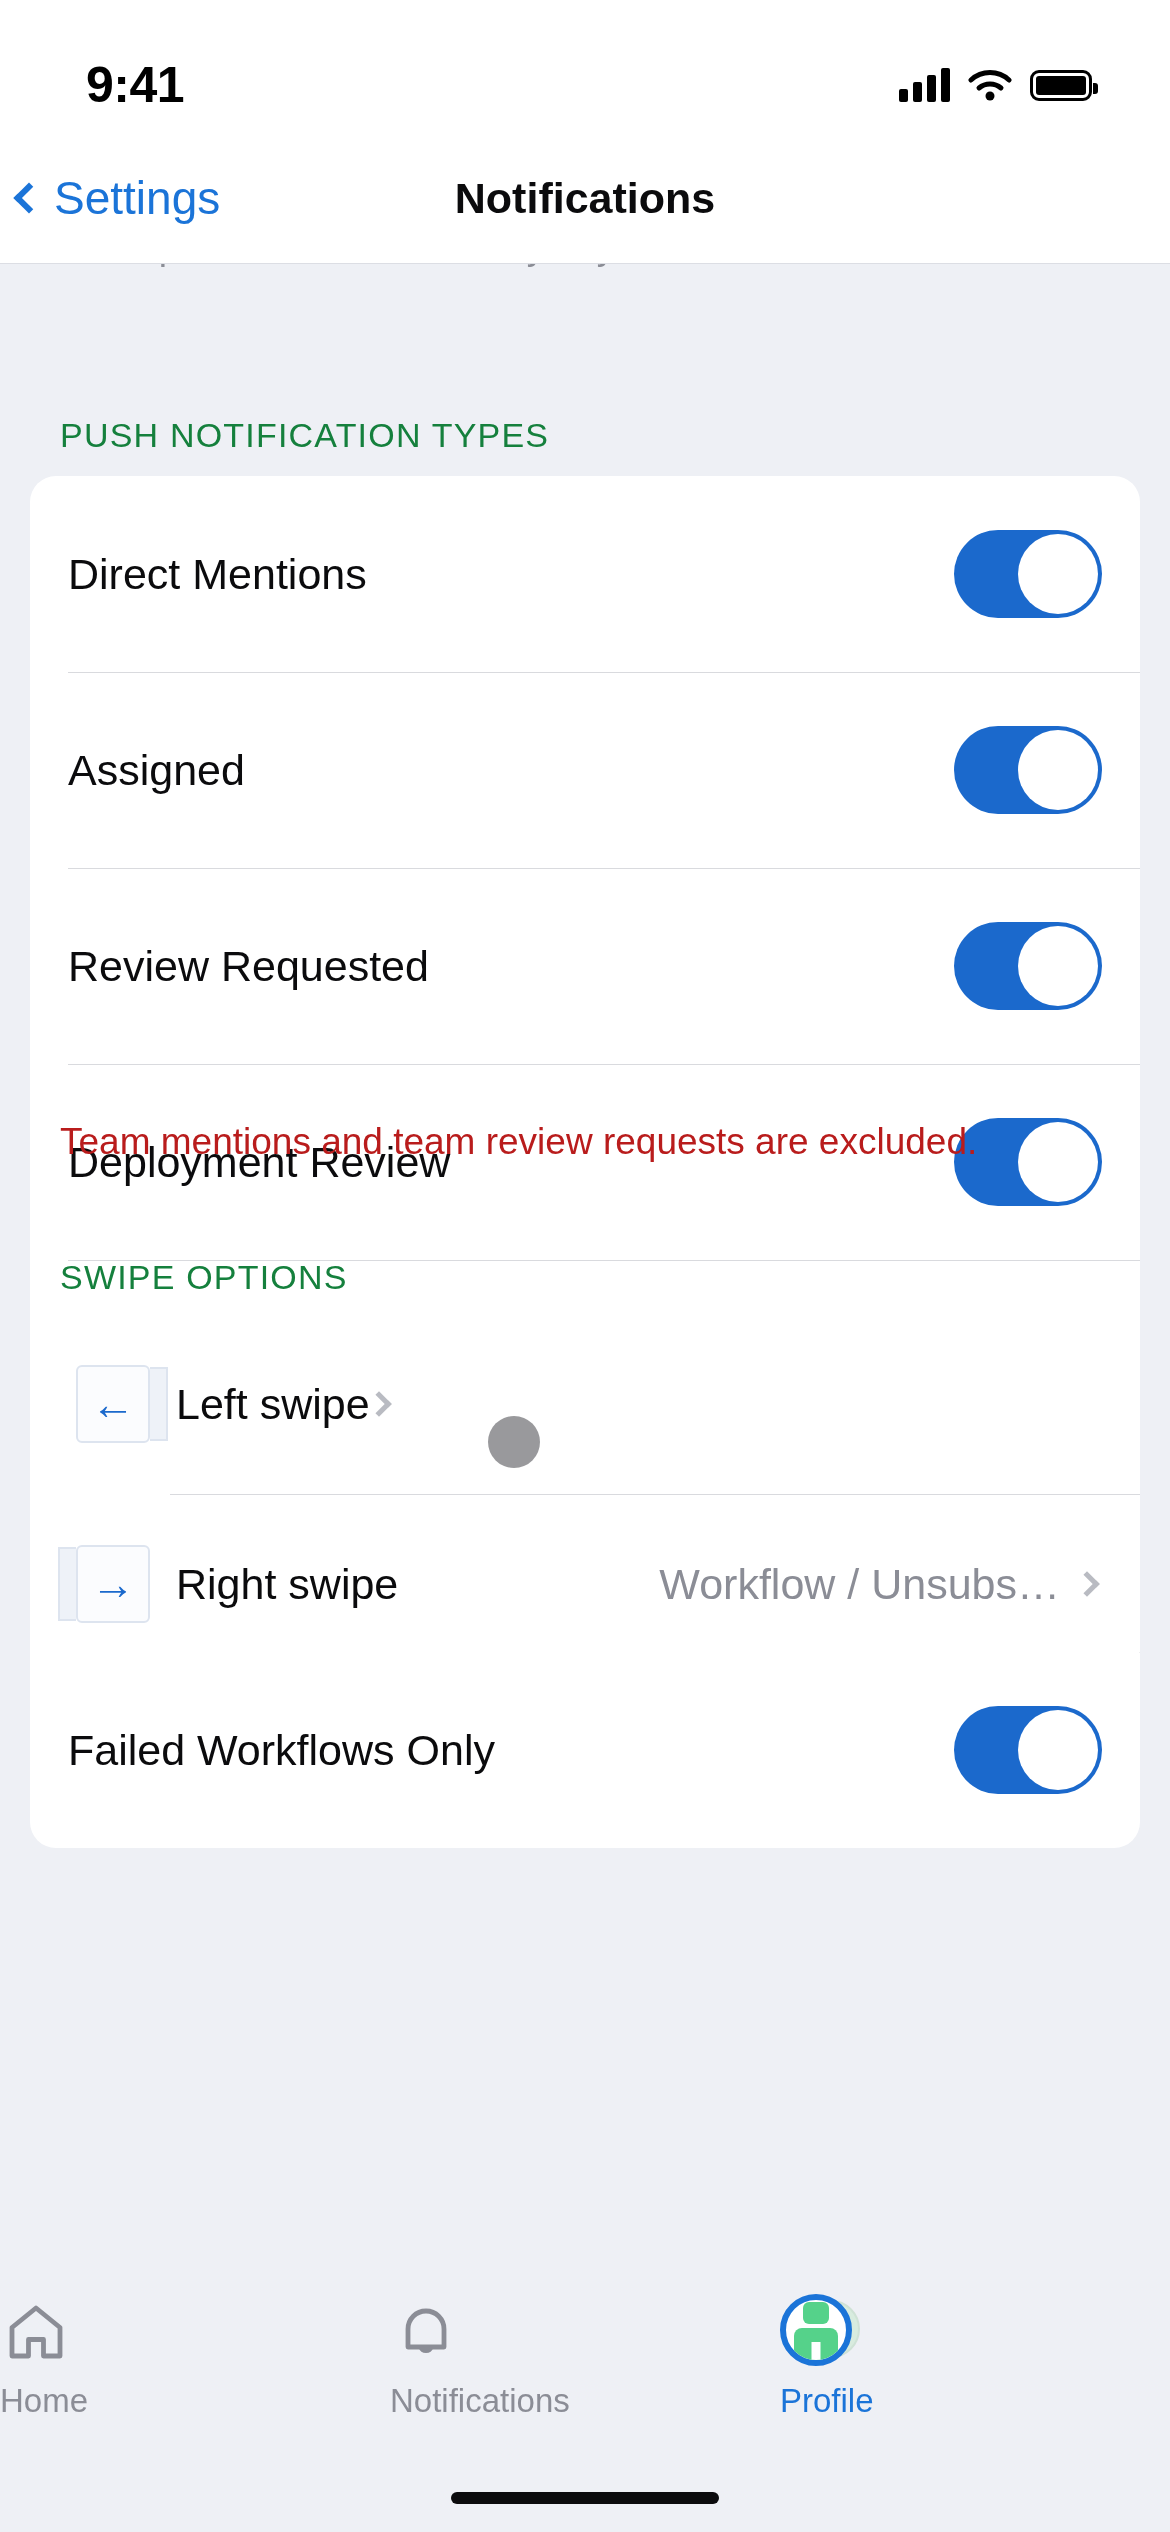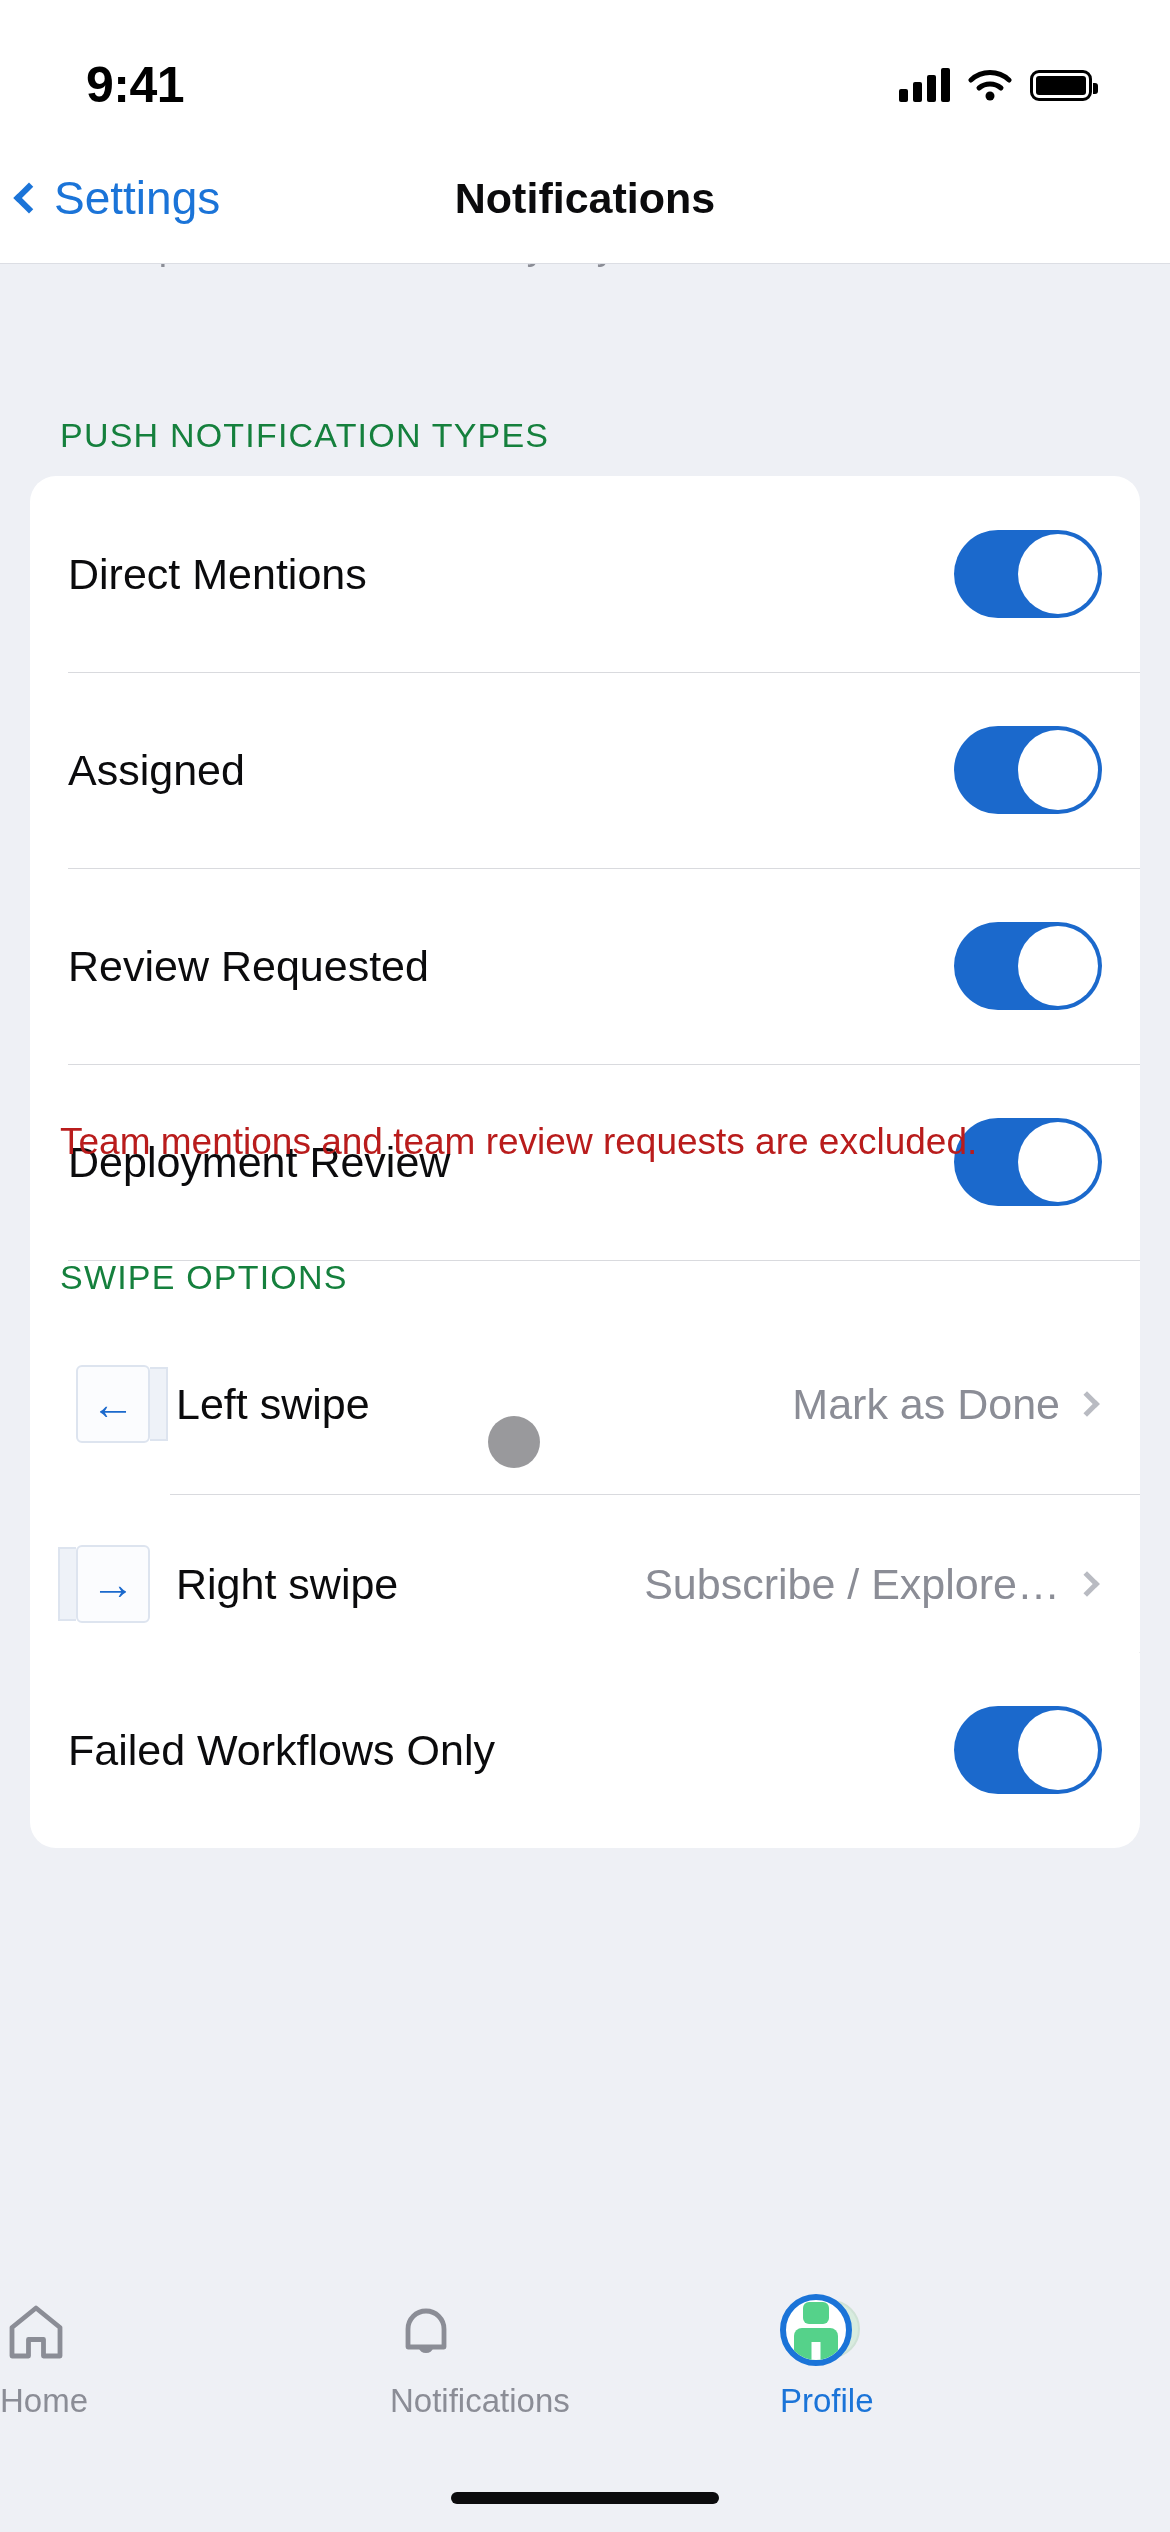--- a/index.html
+++ b/index.html
@@ -271,30 +271,29 @@
 
     <div class="section-header" id="hdr-swipe">SWIPE OPTIONS</div>
 
     <div class="card" id="card-swipe">
 
       <div class="row swipe-row">
         <div class="swipe-badge badge-left">
           <span class="arrow-glyph">←</span>
         </div>
         <div class="swipe-label">Left swipe</div>
-        <div class="swipe-value">Mark as Done</div>
         <span class="chev-right"></span>
       </div>
 
       <div class="row swipe-row">
         <div class="swipe-badge badge-right">
           <span class="arrow-glyph">→</span>
         </div>
         <div class="swipe-label">Right swipe</div>
-        <div class="swipe-value">Subscribe / Explore…</div>
+        <div class="swipe-value">Workflow / Unsubs…</div>
         <span class="chev-right"></span>
       </div>
 
     </div>
 
     <div class="cursor-dot"></div>
 
   </div>
 
   <div class="tabbar">

